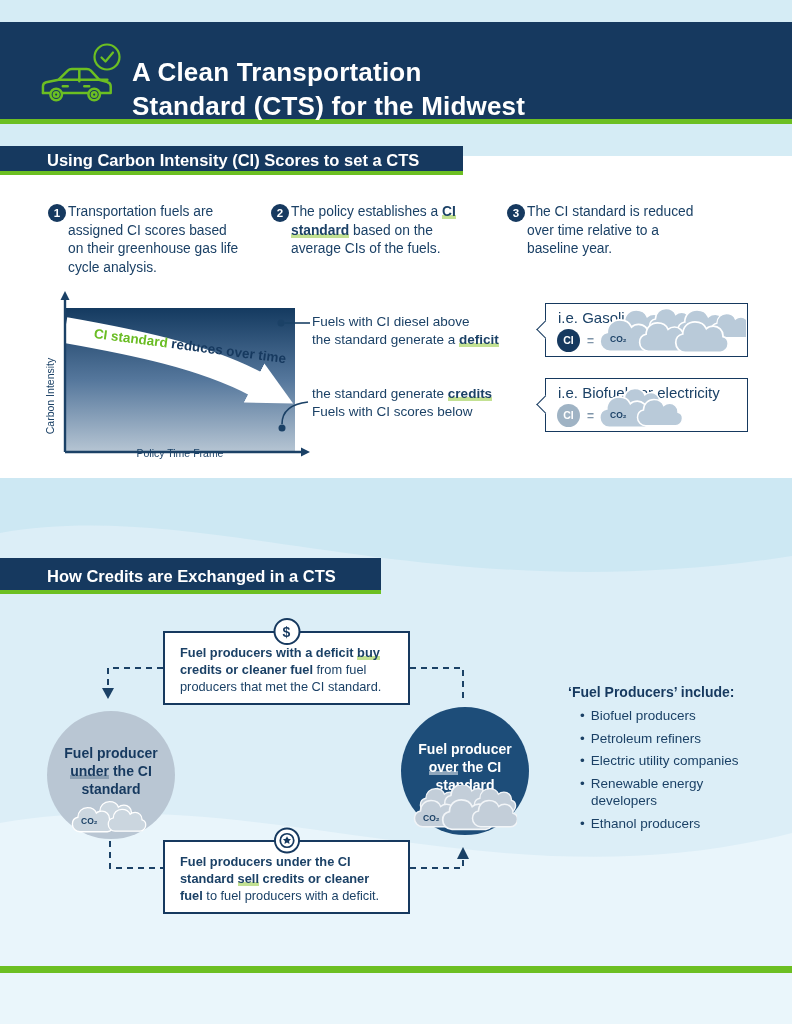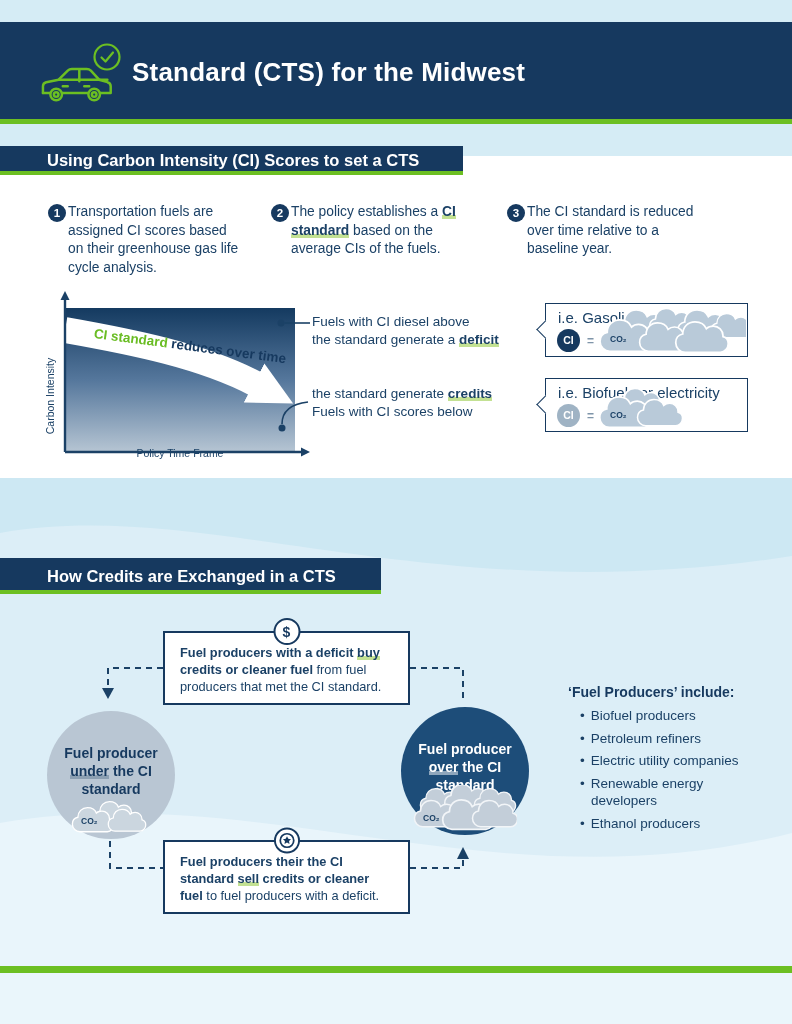--- a/index.html
+++ b/index.html
@@ -105,20 +105,21 @@
           <circle cx="22" cy="40" r="2.8"></circle>
         <circle cx="68" cy="40" r="7"></circle>
           <circle cx="68" cy="40" r="2.8"></circle>
       </g>
     </svg>
     <svg class="abs" style="left:92px;top:20px" width="30" height="30" viewBox="0 0 30 30">
       <circle cx="15" cy="15" r="12.5" fill="none" stroke="#6cbf22" stroke-width="2.2"></circle>
       <polyline points="9.5,15.5 13.5,19.5 21,10.5" fill="none" stroke="#6cbf22" stroke-width="2.2" stroke-linecap="round" stroke-linejoin="round"></polyline>
     </svg>
     <div class="abs title">
+      <div>A Clean Transportation</div>
       <div>Standard (CTS) for the Midwest</div>
     </div>
   </div>
   <div class="abs strip-mid"></div>
   <div class="abs white-sec"></div>
 
   <div class="abs secbar s1bar">
     <span>Using Carbon Intensity (CI) Scores to set a CTS</span>
   </div>
 
@@ -229,21 +230,21 @@
       <div class="coin">$</div>
       <p><span class="b">Fuel producers with a deficit </span><span class="gm">buy</span><span class="b"> credits or cleaner fuel</span><span> from fuel producers that met the CI standard.</span></p>
     </div>
 
     <div class="abs flow-box" style="left:163px;top:362px;height:74px">
       <svg class="seal" viewBox="0 0 28 28">
         <circle cx="14" cy="14" r="12.5" fill="#ffffff" stroke="#16395f" stroke-width="2"></circle>
         <circle cx="14" cy="14" r="7" fill="none" stroke="#16395f" stroke-width="1.8"></circle>
         <path d="M14 9.6 l1.3 2.6 2.9 .4 -2.1 2 .5 2.9 -2.6-1.4 -2.6 1.4 .5-2.9 -2.1-2 2.9-.4 Z" fill="#16395f"></path>
       </svg>
-      <p><span class="b">Fuel producers their the CI standard </span><span class="gm">sell</span><span class="b"> credits or cleaner fuel</span><span> to fuel producers with a deficit.</span></p>
+      <p><span class="b">Fuel producers under the CI standard </span><span class="gm">sell</span><span class="b"> credits or cleaner fuel</span><span> to fuel producers with a deficit.</span></p>
     </div>
 
     <div class="abs circle circle-left" style="left:47px;top:233px">
       <div class="lbl">
         <div>Fuel producer</div>
         <div><span class="mu-dark">under</span><span> the CI</span></div>
         <div>standard</div>
       </div>
       <svg class="abs" style="left:24px;top:89px" width="84" height="34" viewBox="0 0 84 34">
         <g fill="#cbd6df" stroke="#ffffff" stroke-width="2">

